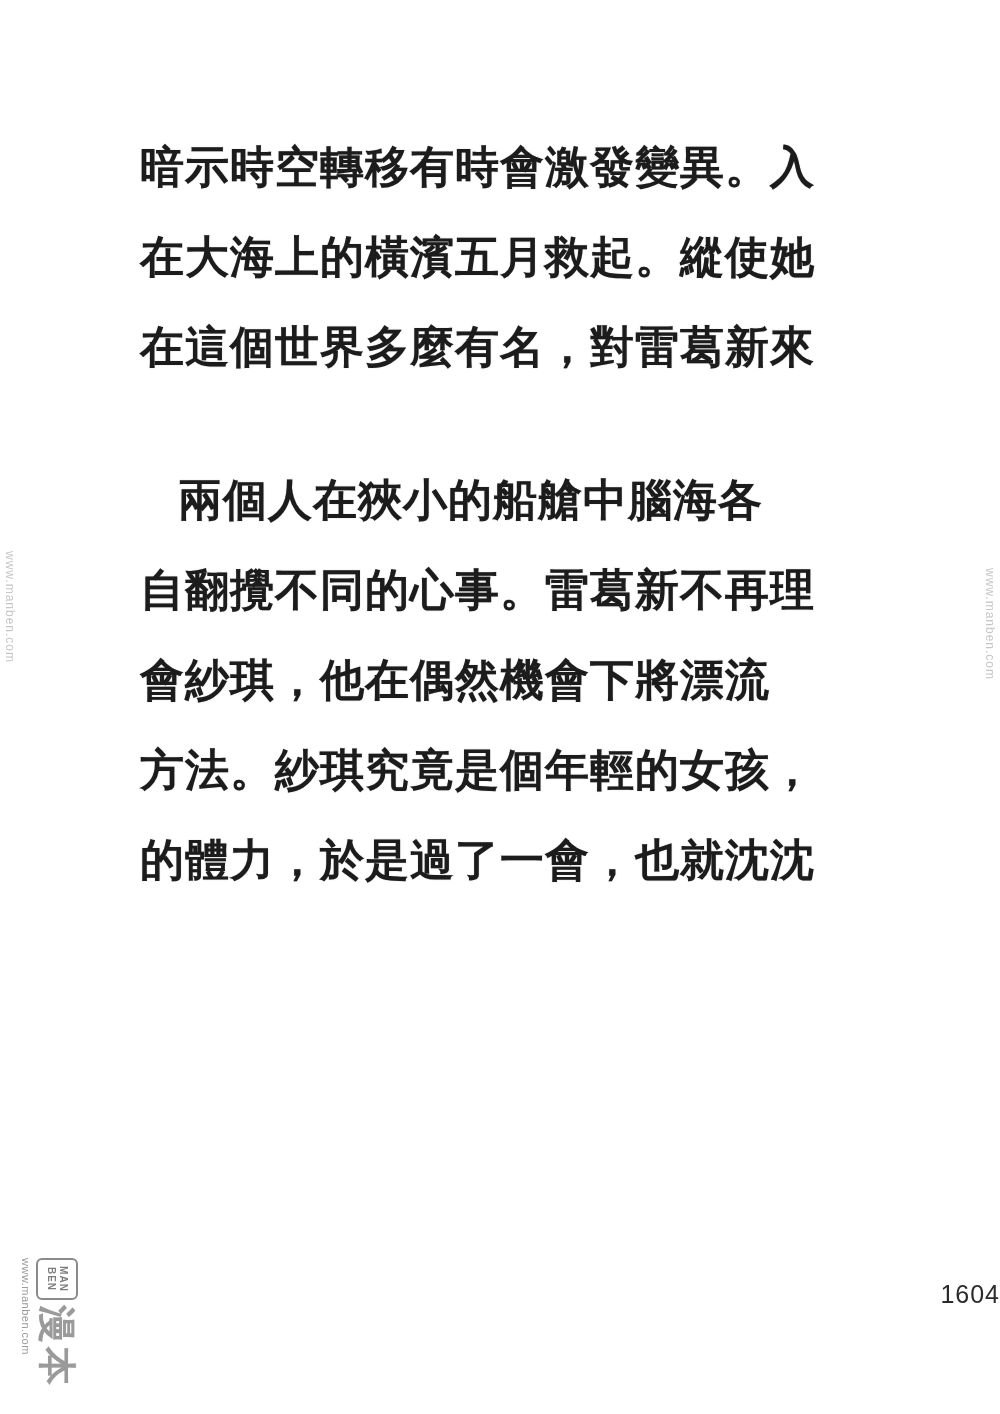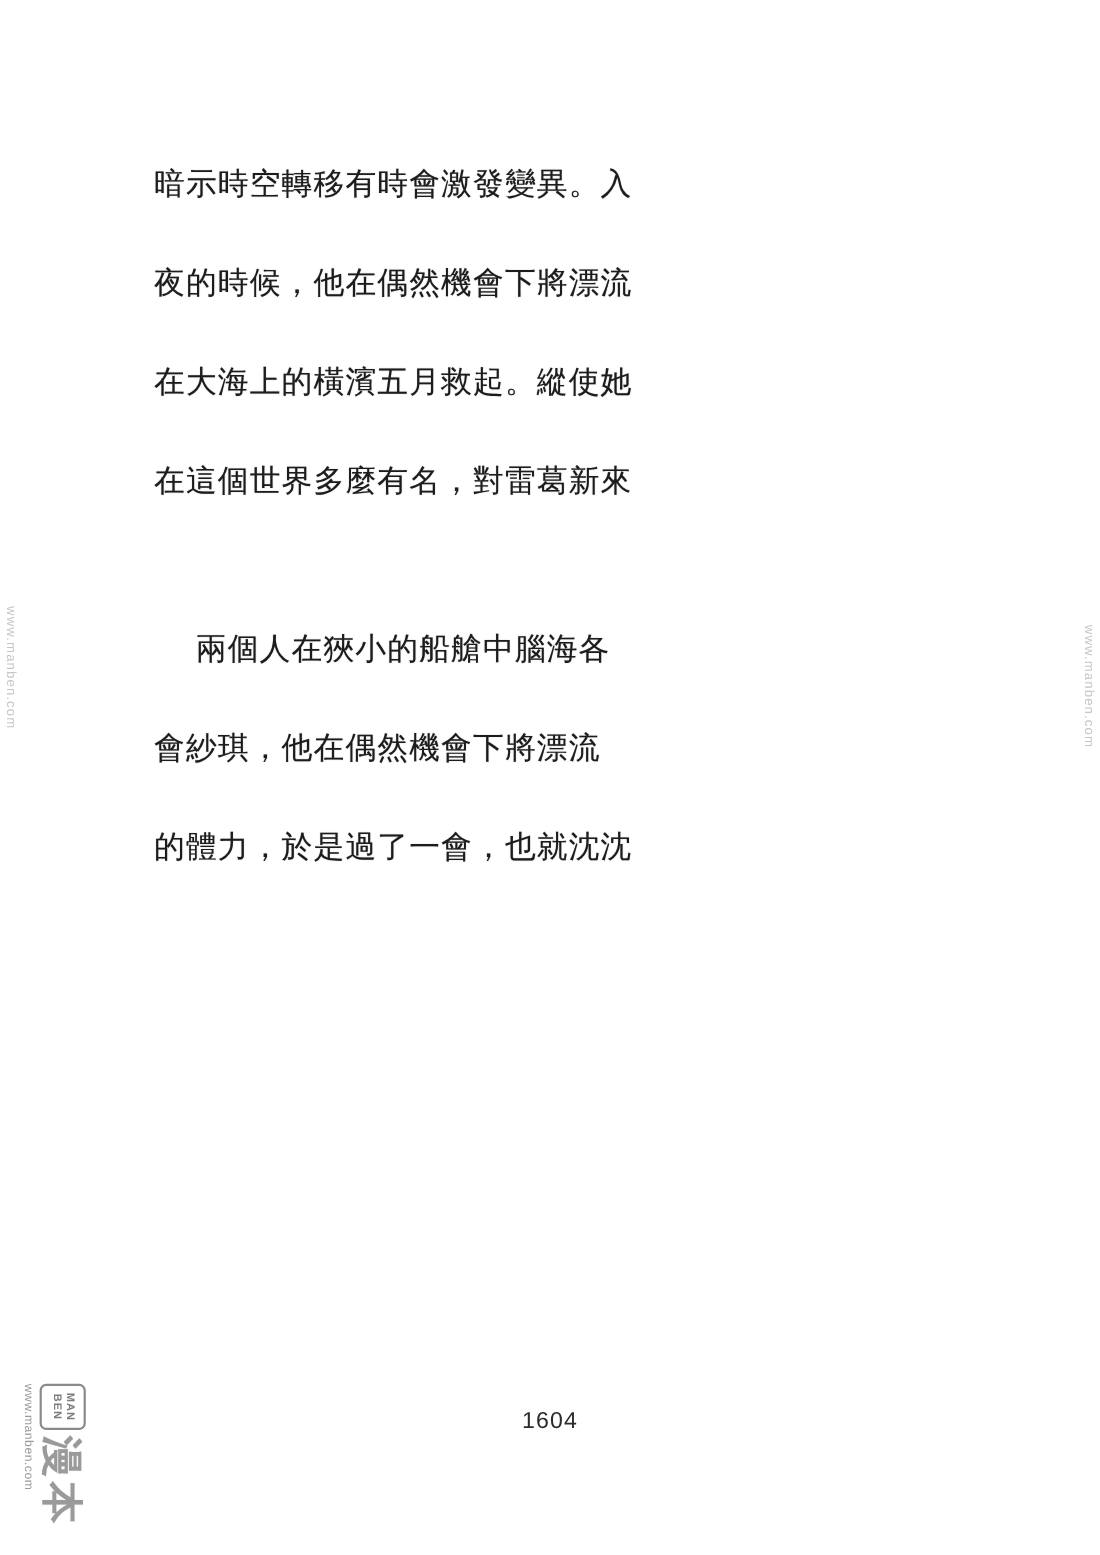--- a/index.html
+++ b/index.html
@@ -21,36 +21,36 @@
     top: 122px;
     width: 740px;
     color: #1c1c1c;
   }
   .para { margin: 0; padding: 0; }
   .para + .para { margin-top: 63px; }
   .line {
     height: 90px;
     display: flex;
     align-items: center;
-    font-size: 28px;
+    font-size: 44px;
     letter-spacing: 1px;
     white-space: nowrap;
-    font-weight: 400;
+    font-weight: 700;
     text-shadow: 0 0 1px rgba(30,30,30,0.45);
   }
   .line.indent { padding-left: 38px; }
 
   
   .page-number {
     position: absolute;
     top: 1280px;
     left: 0;
     width: 100%;
-    text-align: center;
-    font-size: 21px;
+    text-align: right;
+    font-size: 25px;
     color: #2b2b2b;
     letter-spacing: 1px;
   }
 
   
   .edge-wm {
     position: absolute;
     writing-mode: vertical-rl;
     text-orientation: sideways;
     font-size: 12px;
@@ -118,27 +118,28 @@
     letter-spacing: 0.5px;
     white-space: nowrap;
   }
 </style>
 </head>
 <body>
 
 <div class="content">
   <div class="para">
     <div class="line">暗示時空轉移有時會激發變異。入</div>
-    <div class="line">夜的時候，他在偶然機會下將漂流</div>
     <div class="line">在大海上的橫濱五月救起。縱使她</div>
     <div class="line">在這個世界多麼有名，對雷葛新來</div>
   </div>
   <div class="para">
     <div class="line indent">兩個人在狹小的船艙中腦海各</div>
+    <div class="line">自翻攪不同的心事。雷葛新不再理</div>
     <div class="line">會紗琪，他在偶然機會下將漂流</div>
+    <div class="line">方法。紗琪究竟是個年輕的女孩，</div>
     <div class="line">的體力，於是過了一會，也就沈沈</div>
   </div>
 </div>
 
 <div class="page-number">1604</div>
 
 <div class="edge-wm left">www.manben.com</div>
 <div class="edge-wm right">www.manben.com</div>
 
 <div class="corner-wm">

